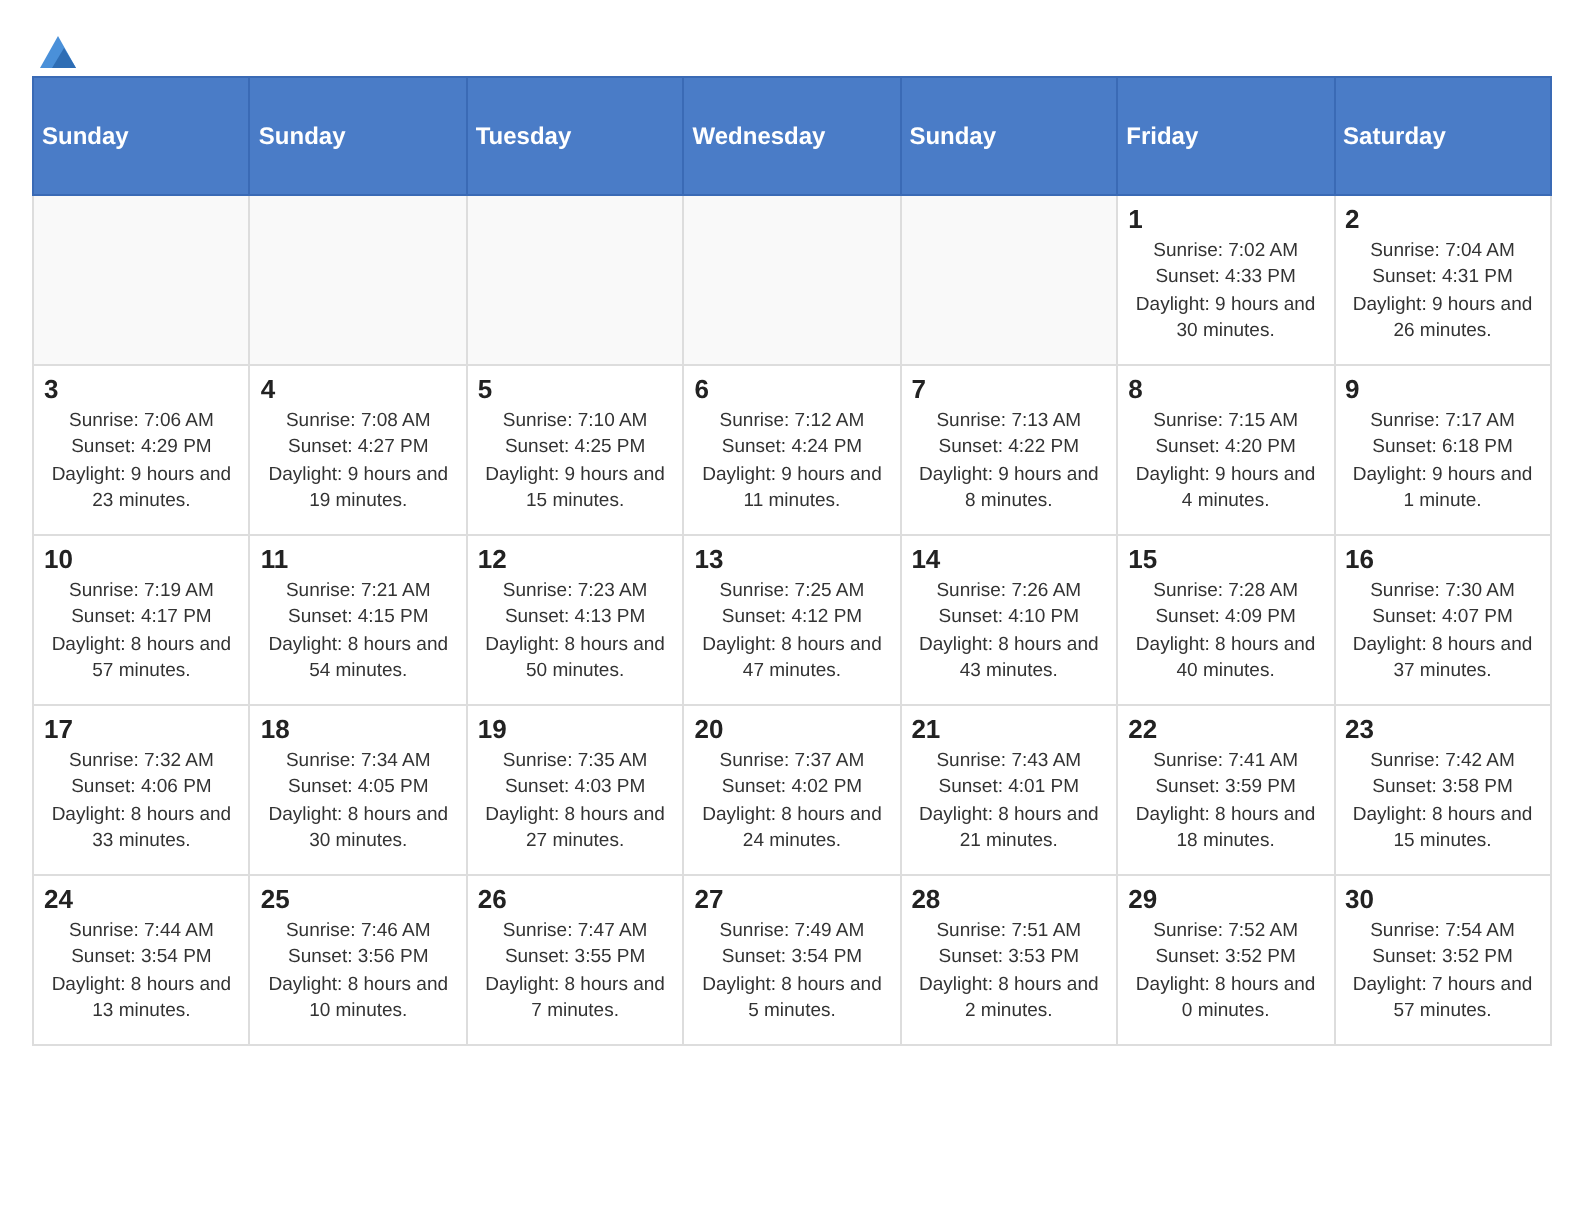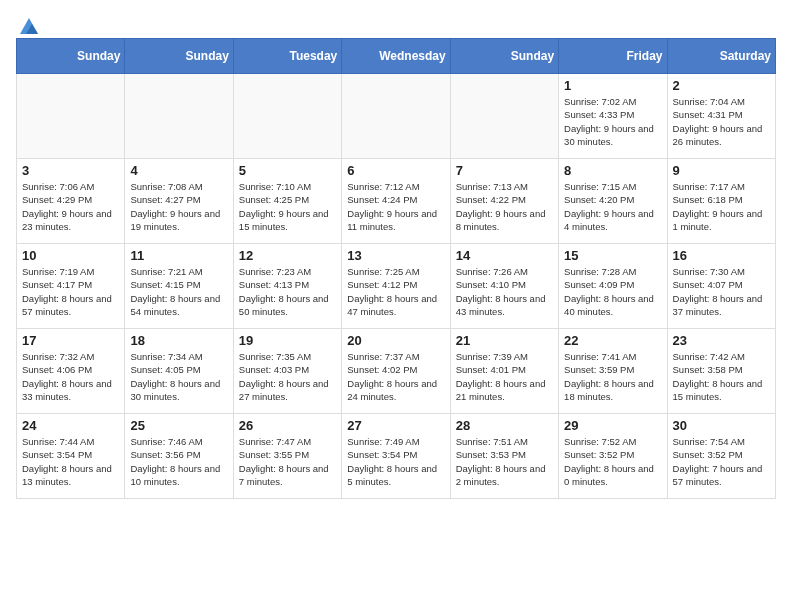--- a/index.html
+++ b/index.html
@@ -40,22 +40,22 @@
     .calendar-table {
       width: 100%;
       border-collapse: collapse;
       table-layout: fixed;
     }
     .calendar-table th {
       background-color: #4a7cc7;
       color: #fff;
       font-size: 12px;
       font-weight: bold;
-      padding: 10px 4px;
-      text-align: right;
+      padding: 22px 4px;
+      text-align: left;
       border: 1px solid #3a6ab5;
     }
     .calendar-table td {
       vertical-align: top;
       border: 1px solid #ddd;
       padding: 4px 5px;
       font-size: 10px;
       color: #333;
       height: 85px;
       background: #fff;
@@ -67,20 +67,21 @@
       font-size: 13px;
       font-weight: bold;
       color: #222;
       display: block;
       margin-bottom: 2px;
     }
     .day-info {
       font-size: 9.5px;
       color: #333;
       line-height: 1.4;
+      text-align: center;
     }
   </style>
 </head>
 <body>
 
 <div class="header-area">
   <div class="logo">
     <div class="logo-row">
       <span style="font-size:18px;font-weight:bold;color:#333;"></span>
       <svg width="22" height="22" viewBox="0 0 22 22" style="margin-left:2px;">
@@ -236,21 +237,21 @@
 Daylight: 8 hours and 27 minutes.</div>
         </td>
         <td>
           <span class="day-number">20</span>
           <div class="day-info">Sunrise: 7:37 AM
 Sunset: 4:02 PM
 Daylight: 8 hours and 24 minutes.</div>
         </td>
         <td>
           <span class="day-number">21</span>
-          <div class="day-info">Sunrise: 7:39 AM
+          <div class="day-info">Sunrise: 7:43 AM
 Sunset: 4:01 PM
 Daylight: 8 hours and 21 minutes.</div>
         </td>
         <td>
           <span class="day-number">22</span>
           <div class="day-info">Sunrise: 7:41 AM
 Sunset: 3:59 PM
 Daylight: 8 hours and 18 minutes.</div>
         </td>
         <td>

